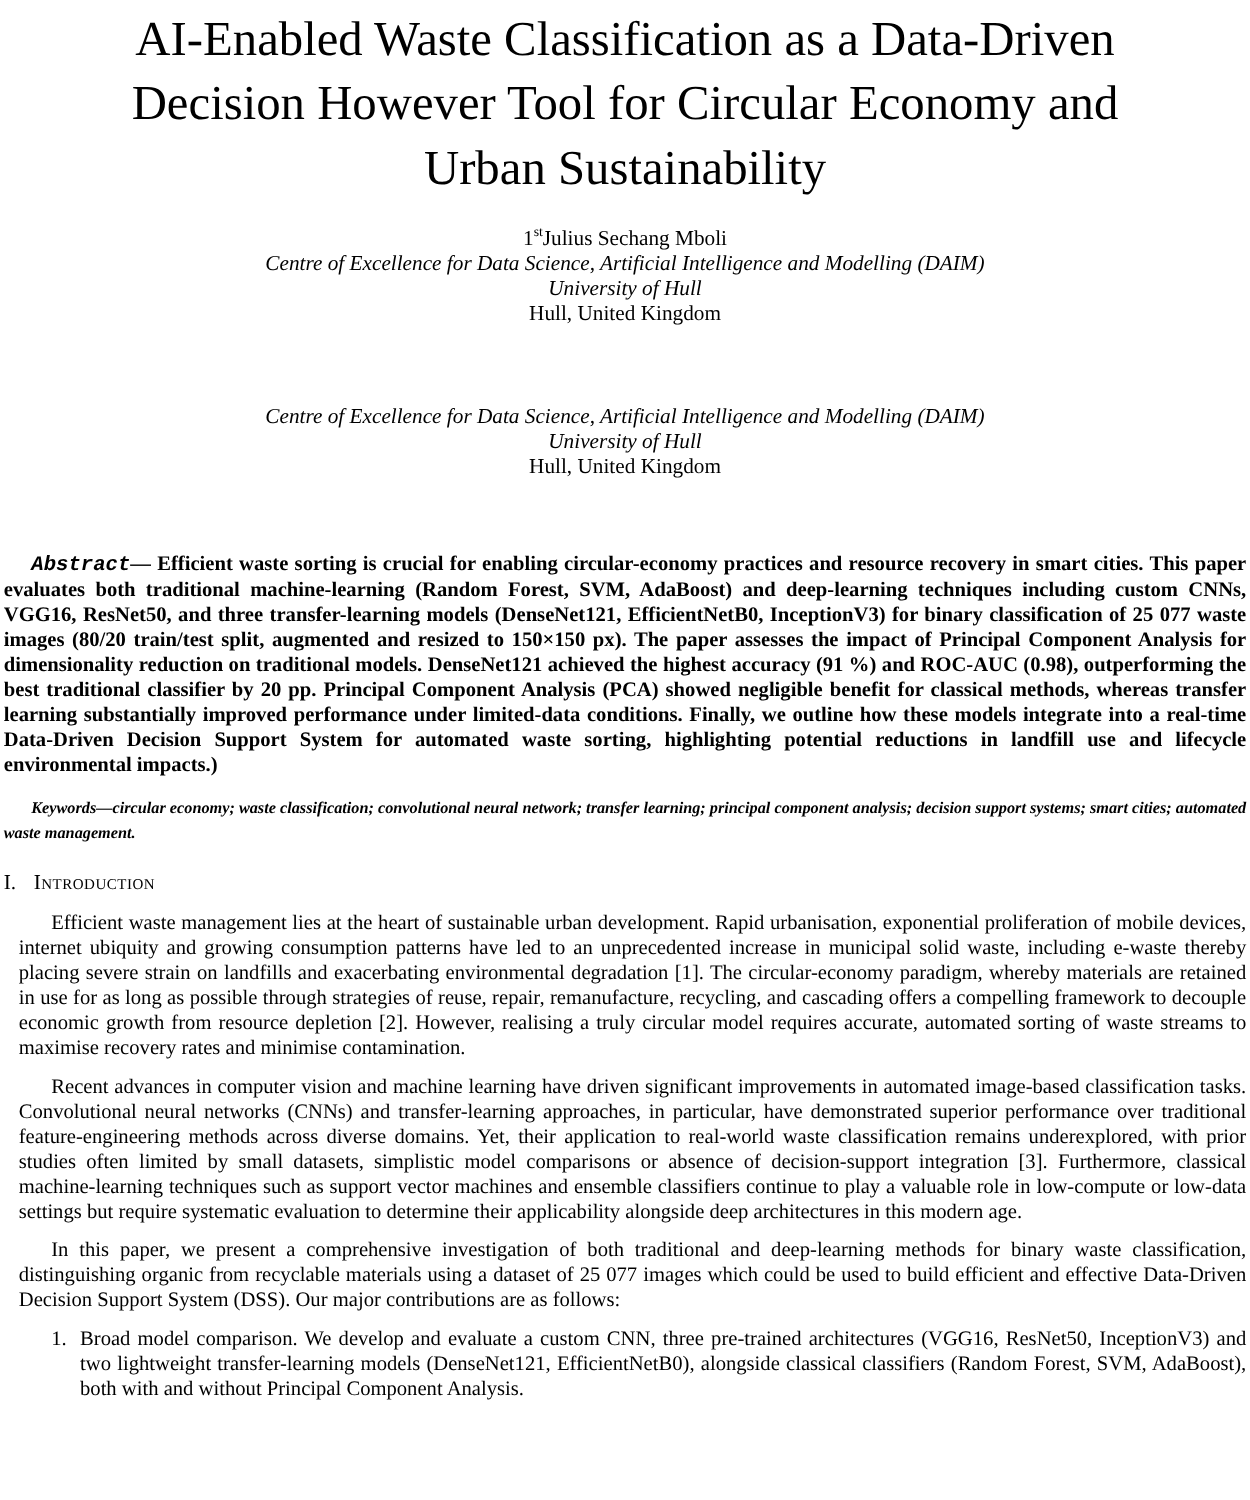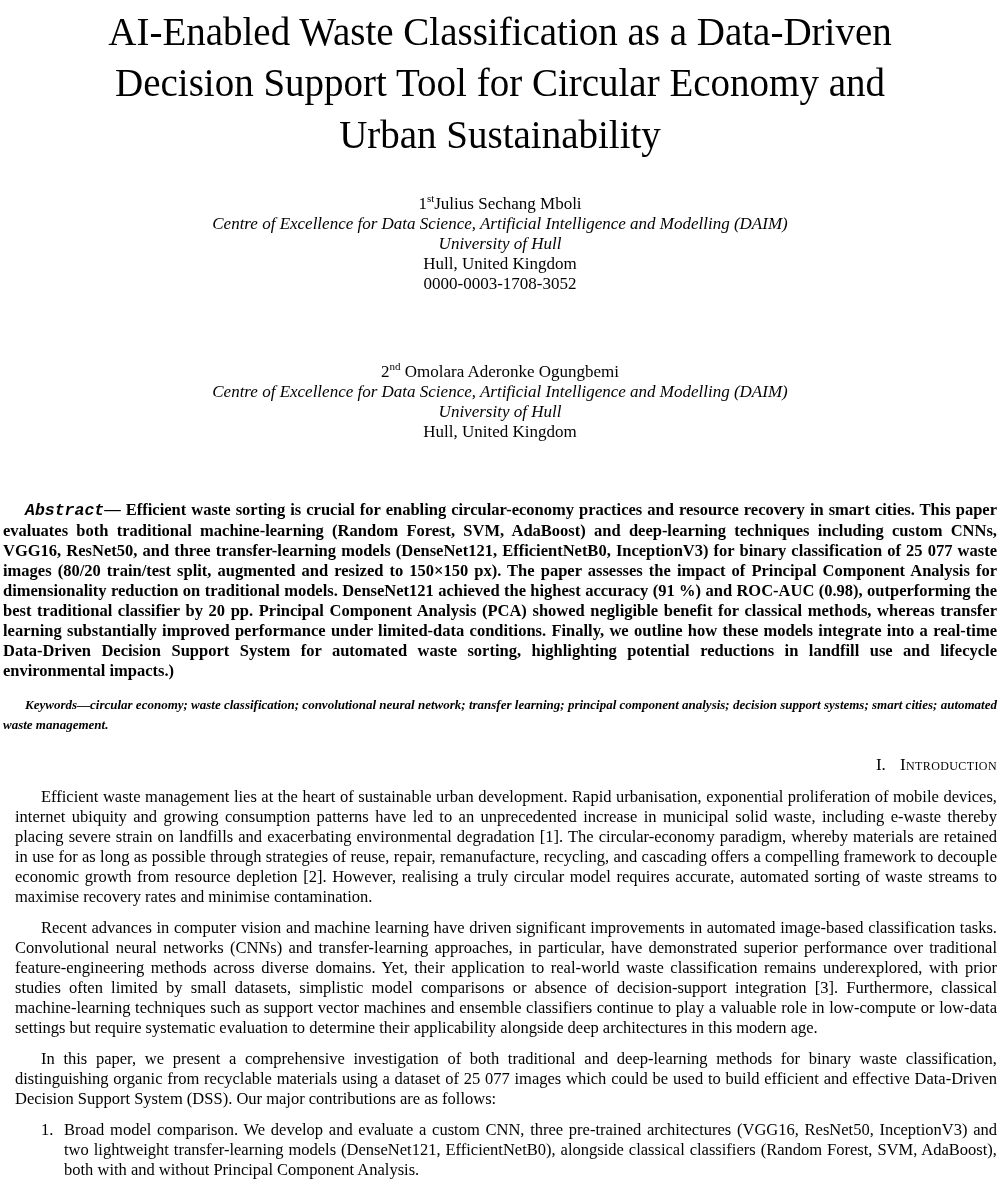--- a/index.html
+++ b/index.html
@@ -10,21 +10,21 @@
     color:#000;
   }
   .page { padding:6px 3px 0 3px; }
 
   .paper-title {
     font-size:39px; line-height:1.32; font-weight:400;
     text-align:center; white-space:pre-line;
   }
 
   .authors { text-align:center; font-size:17px; line-height:20px; }
-  .author-block { margin-top:28px; }
+  .author-block { margin-top:16px; }
   .author-block.second { margin-top:62px; }
   .author-name sup { font-size:11px; }
   .affil { font-style:italic; }
   .email-line a, .email-link {
     color:#000; text-decoration:underline; cursor:pointer;
   }
 
   .abstract {
     margin-top:58px;
     font-size:16.5px; line-height:20px; font-weight:bold;
@@ -34,21 +34,21 @@
 
   .keywords {
     margin-top:14px;
     font-size:13px; line-height:20px;
     font-weight:bold; font-style:italic;
     text-align:justify; text-indent:22px;
   }
 
   .section-heading {
     margin-top:20px; margin-bottom:12px;
-    text-align:right; font-size:17px; line-height:20px;
+    text-align:left; font-size:17px; line-height:20px;
   }
   .section-heading .sec-num { margin-right:14px; }
   .section-heading .sec-title { font-variant:small-caps; letter-spacing:0.4px; }
 
   .body-para {
     font-size:16.5px; line-height:20px;
     text-align:justify; text-indent:26px;
     margin-bottom:11px;
     margin-left:12px;
   }
@@ -60,35 +60,33 @@
   }
   .list-item .li-num { position:absolute; left:38px; }
   .list-item .li-lead { font-weight:normal; }
 </style>
 </head>
 <body>
 
 <div class="page">
 
   <h1 class="paper-title">AI-Enabled Waste Classification as a Data-Driven
-Decision Support Tool for Circular Economy and
+Decision However Tool for Circular Economy and
 Urban Sustainability</h1>
 
   <div class="authors">
 
     <div class="author-block">
       <div class="author-name"><span>1</span><sup>st</sup><span>Julius Sechang Mboli</span></div>
       <div class="affil">Centre of Excellence for Data Science, Artificial Intelligence and Modelling (DAIM)</div>
       <div class="affil">University of Hull</div>
       <div>Hull, United Kingdom</div>
-      <div>0000-0003-1708-3052</div>
     </div>
 
     <div class="author-block second">
-      <div class="author-name"><span>2</span><sup>nd</sup><span> Omolara Aderonke Ogungbemi</span></div>
       <div class="affil">Centre of Excellence for Data Science, Artificial Intelligence and Modelling (DAIM)</div>
       <div class="affil">University of Hull</div>
       <div>Hull, United Kingdom</div>
     </div>
 
   </div>
 
   <p class="abstract"><span class="abs-label">Abstract</span><span>— </span><span>Efficient waste sorting is crucial for enabling circular-economy practices and resource recovery in smart cities. This paper evaluates both traditional machine-learning (Random Forest, SVM, AdaBoost) and deep-learning techniques including custom CNNs, VGG16, ResNet50, and three transfer-learning models (DenseNet121, EfficientNetB0, InceptionV3) for binary classification of 25&nbsp;077 waste images (80/20 train/test split, augmented and resized to 150×150 px). The paper assesses the impact of Principal Component Analysis for dimensionality reduction on traditional models. DenseNet121 achieved the highest accuracy (91&nbsp;%) and ROC-AUC (0.98), outperforming the best traditional classifier by 20 pp. Principal Component Analysis (PCA) showed negligible benefit for classical methods, whereas transfer learning substantially improved performance under limited-data conditions. Finally, we outline how these models integrate into a real-time Data-Driven Decision Support System for automated waste sorting, highlighting potential reductions in landfill use and lifecycle environmental impacts.)</span></p>
 
   <p class="keywords"><span>Keywords</span><span>—circular economy; waste classification; convolutional neural network; transfer learning; principal component analysis; decision support systems; smart cities; automated waste management.</span></p>

